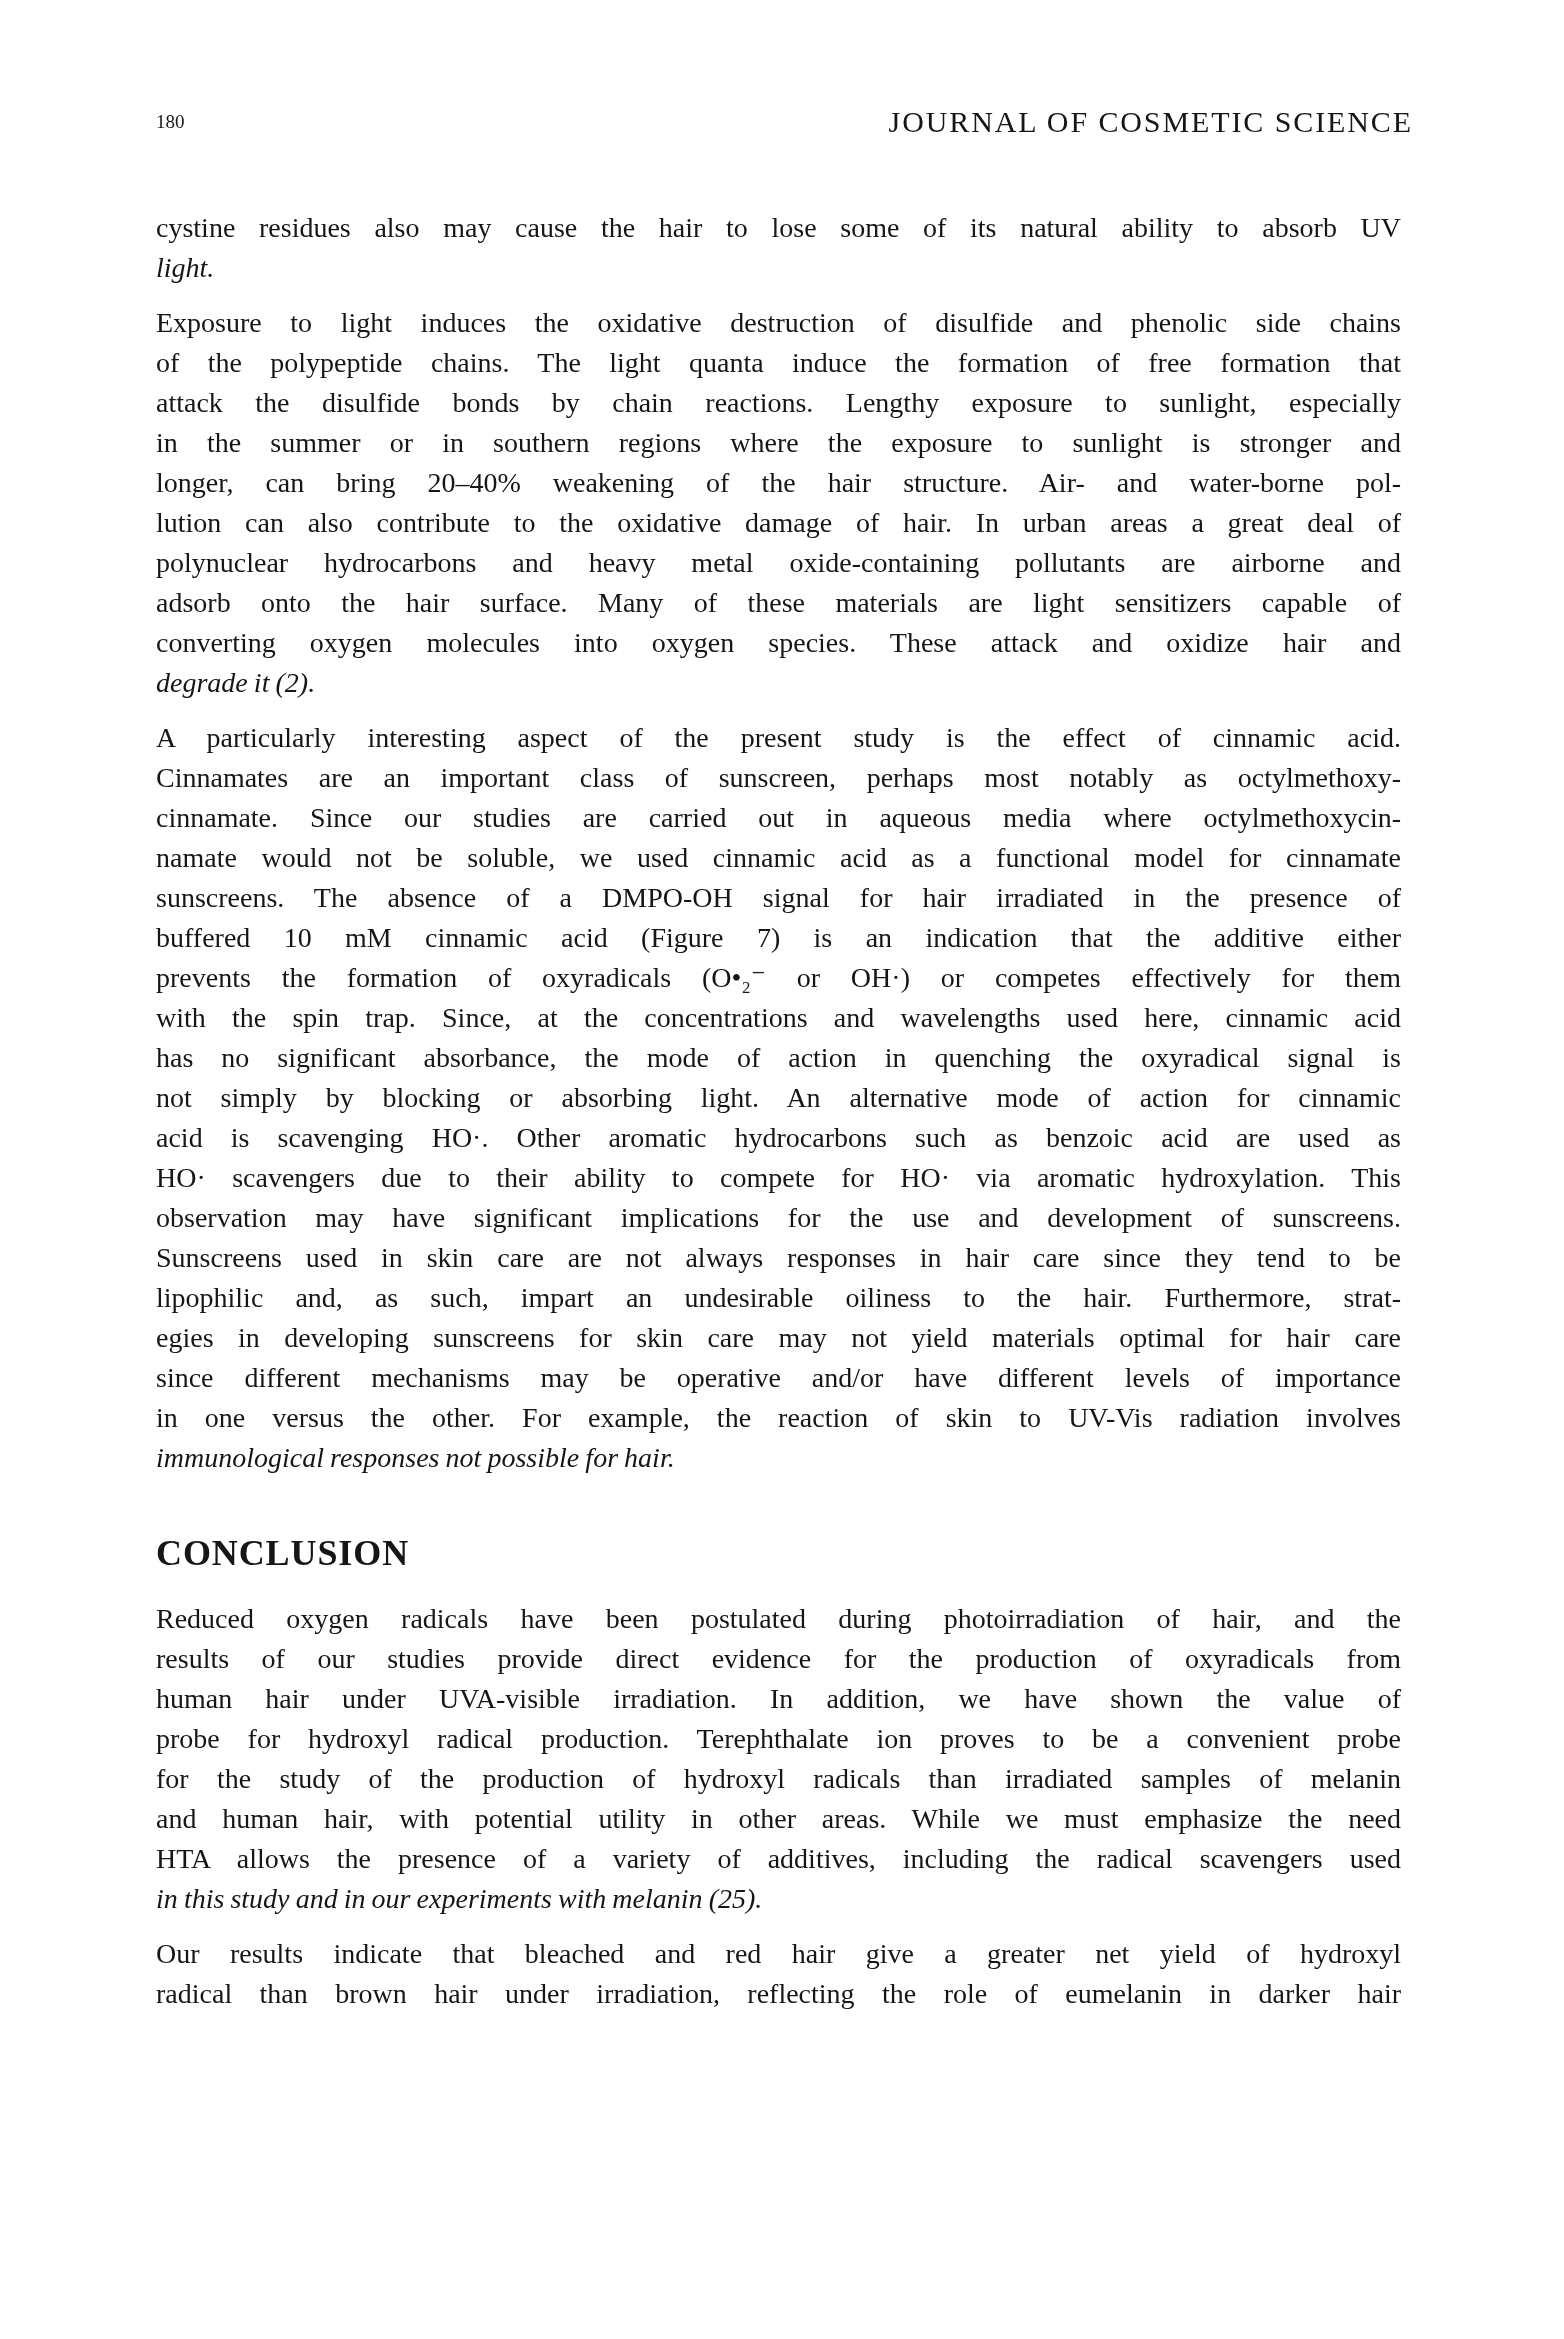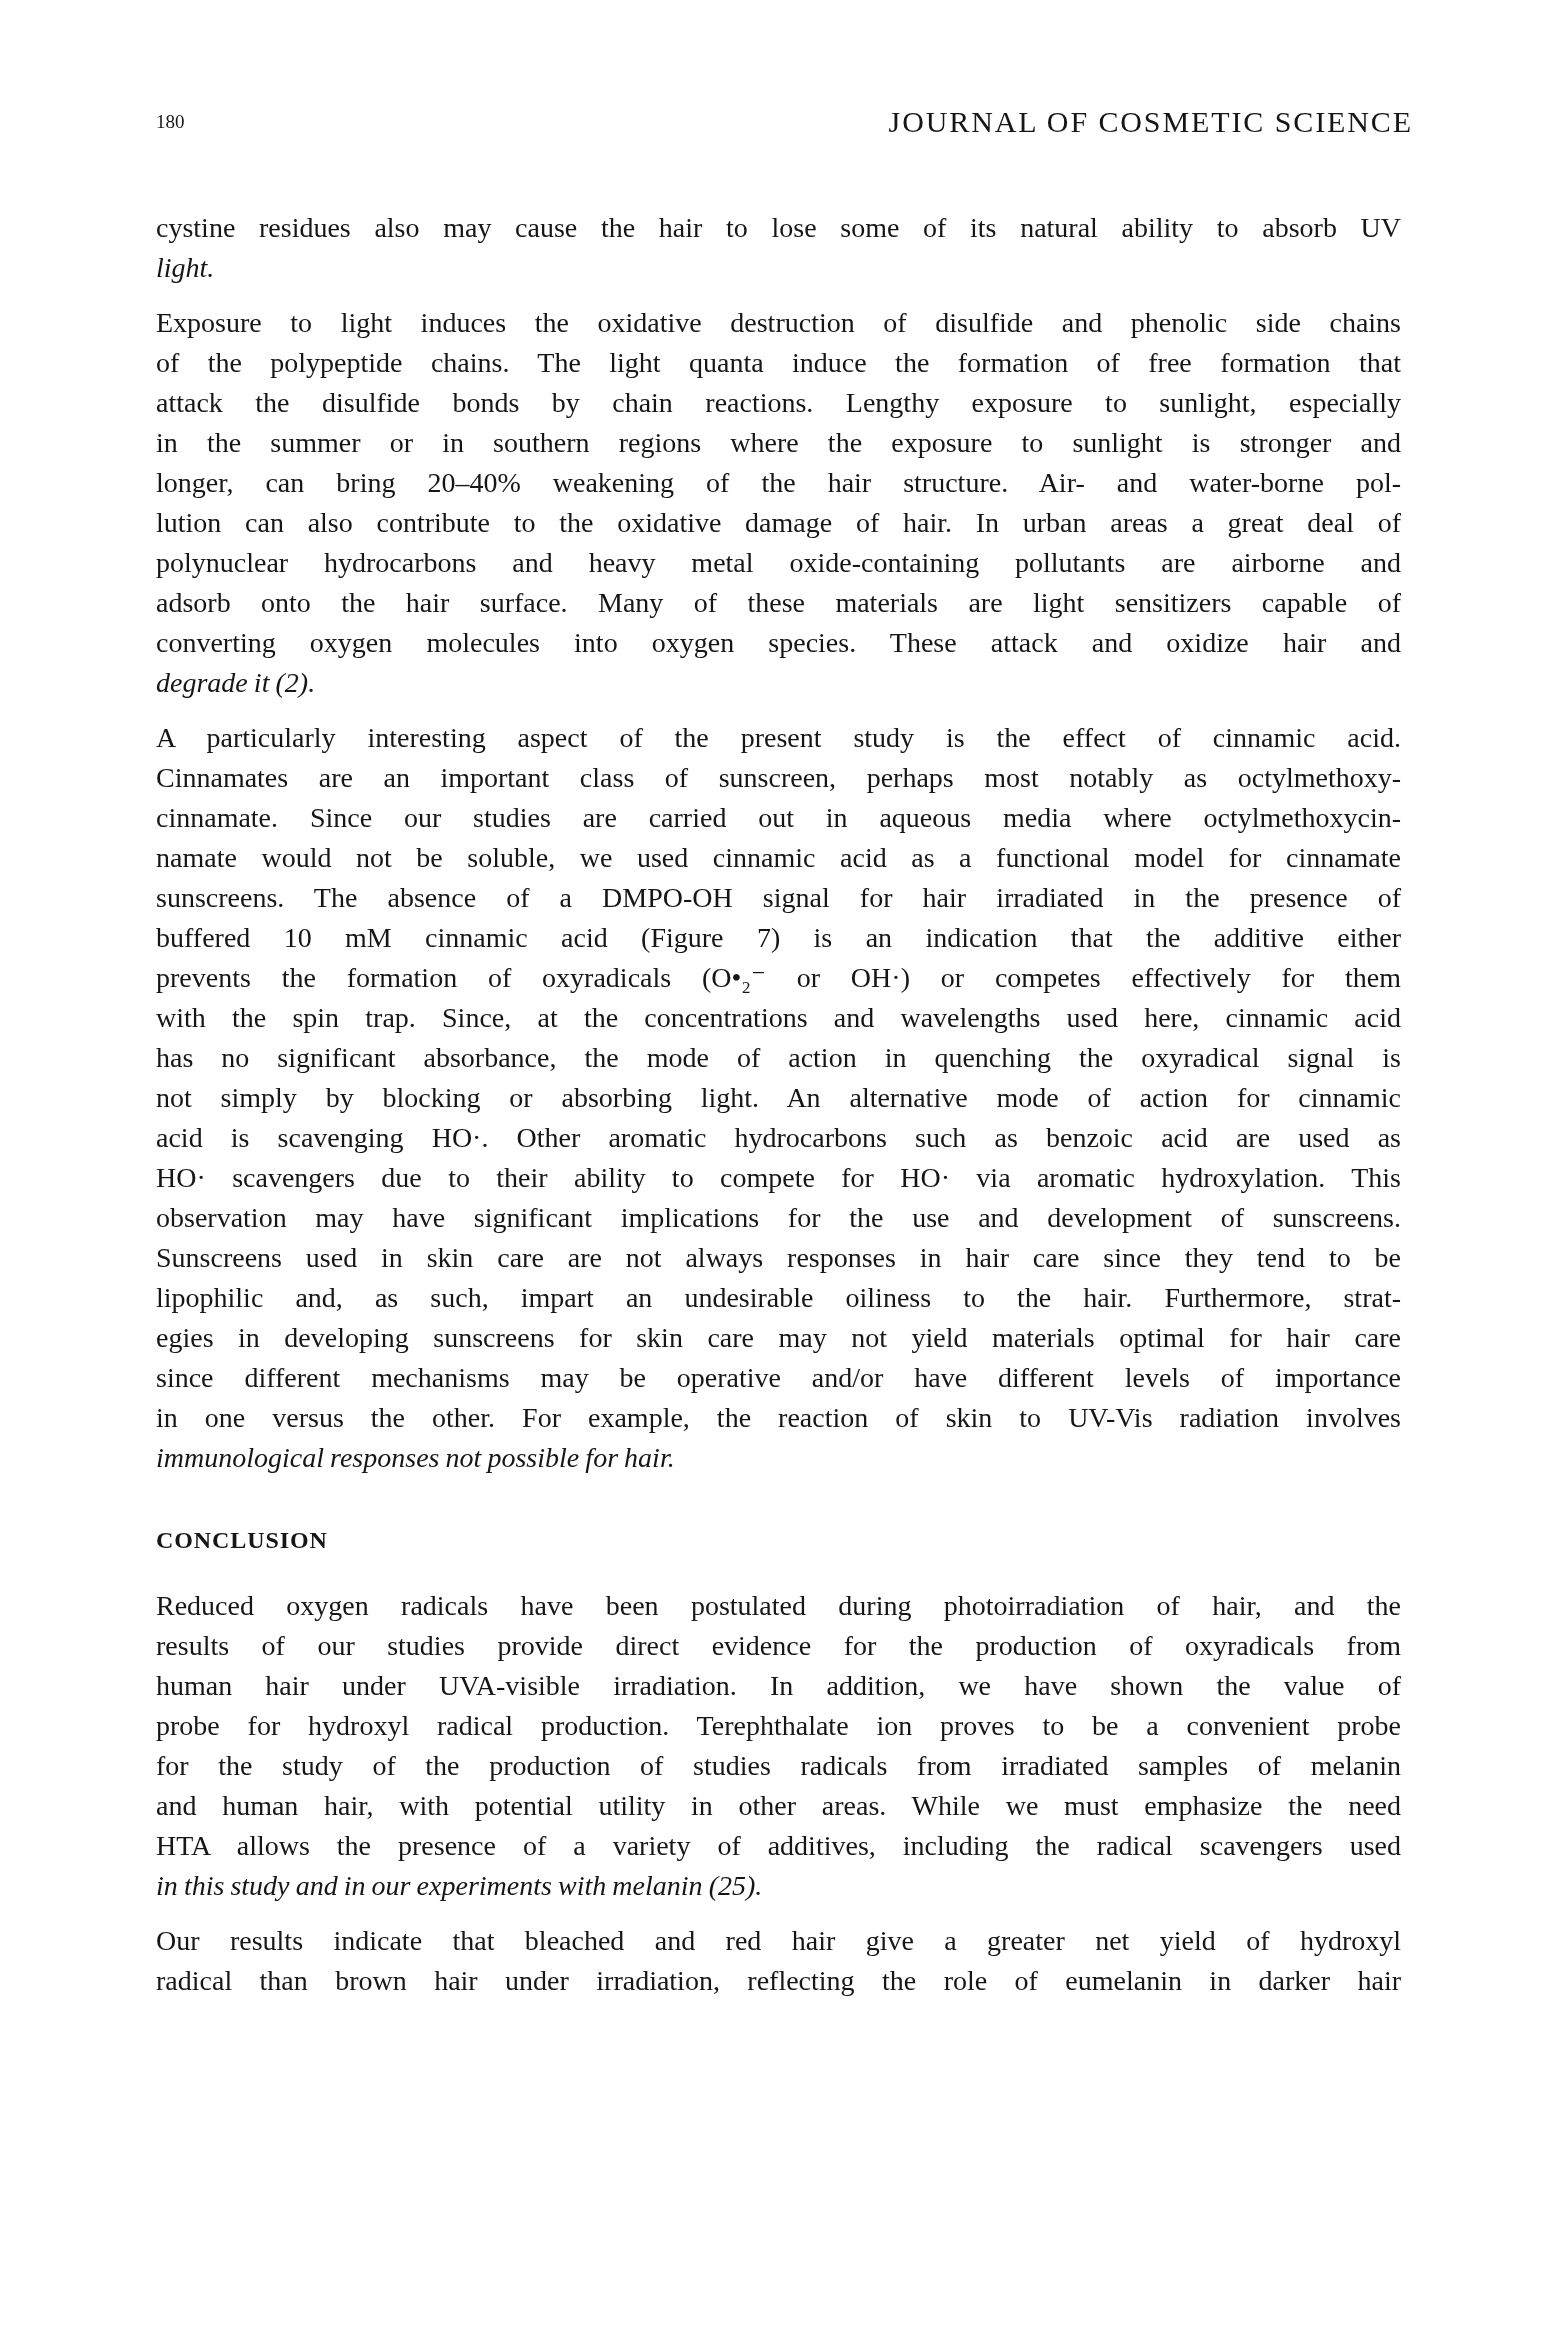--- a/index.html
+++ b/index.html
@@ -52,24 +52,24 @@
     word-spacing: -0.9px;
     text-align: justify;
     text-align-last: justify;
     overflow: visible;
   }
   .text-line.last-line {
     text-align-last: left;
     font-style: italic;
   }
   .section-heading {
-    margin: 42px 0 26px 0;
+    margin: 55px 0 26px 0;
     height: 40px;
     line-height: 40px;
-    font-size: 24px;
+    font-size: 36px;
     font-weight: 700;
     letter-spacing: 0.9px;
   }
 </style>
 </head>
 <body>
 
 <div class="page-header">
   <span class="page-number">180</span>
   <div class="running-title">JOURNAL OF COSMETIC SCIENCE</div>
@@ -112,21 +112,21 @@
       <div class="text-line">since different mechanisms may be operative and/or have different levels of importance</div>
       <div class="text-line">in one versus the other. For example, the reaction of skin to UV-Vis radiation involves</div>
       <div class="text-line last-line">immunological responses not possible for hair.</div>
     </div>
     <div class="section-heading">CONCLUSION</div>
     <div class="paragraph">
       <div class="text-line">Reduced oxygen radicals have been postulated during photoirradiation of hair, and the</div>
       <div class="text-line">results of our studies provide direct evidence for the production of oxyradicals from</div>
       <div class="text-line">human hair under UVA-visible irradiation. In addition, we have shown the value of</div>
       <div class="text-line">probe for hydroxyl radical production. Terephthalate ion proves to be a convenient probe</div>
-      <div class="text-line">for the study of the production of studies radicals from irradiated samples of melanin</div>
+      <div class="text-line">for the study of the production of hydroxyl radicals than irradiated samples of melanin</div>
       <div class="text-line">and human hair, with potential utility in other areas. While we must emphasize the need</div>
       <div class="text-line">HTA allows the presence of a variety of additives, including the radical scavengers used</div>
       <div class="text-line last-line">in this study and in our experiments with melanin (25).</div>
     </div>
     <div class="paragraph">
       <div class="text-line">Our results indicate that bleached and red hair give a greater net yield of hydroxyl</div>
       <div class="text-line">radical than brown hair under irradiation, reflecting the role of eumelanin in darker hair</div>
     </div>
   </div>
 

